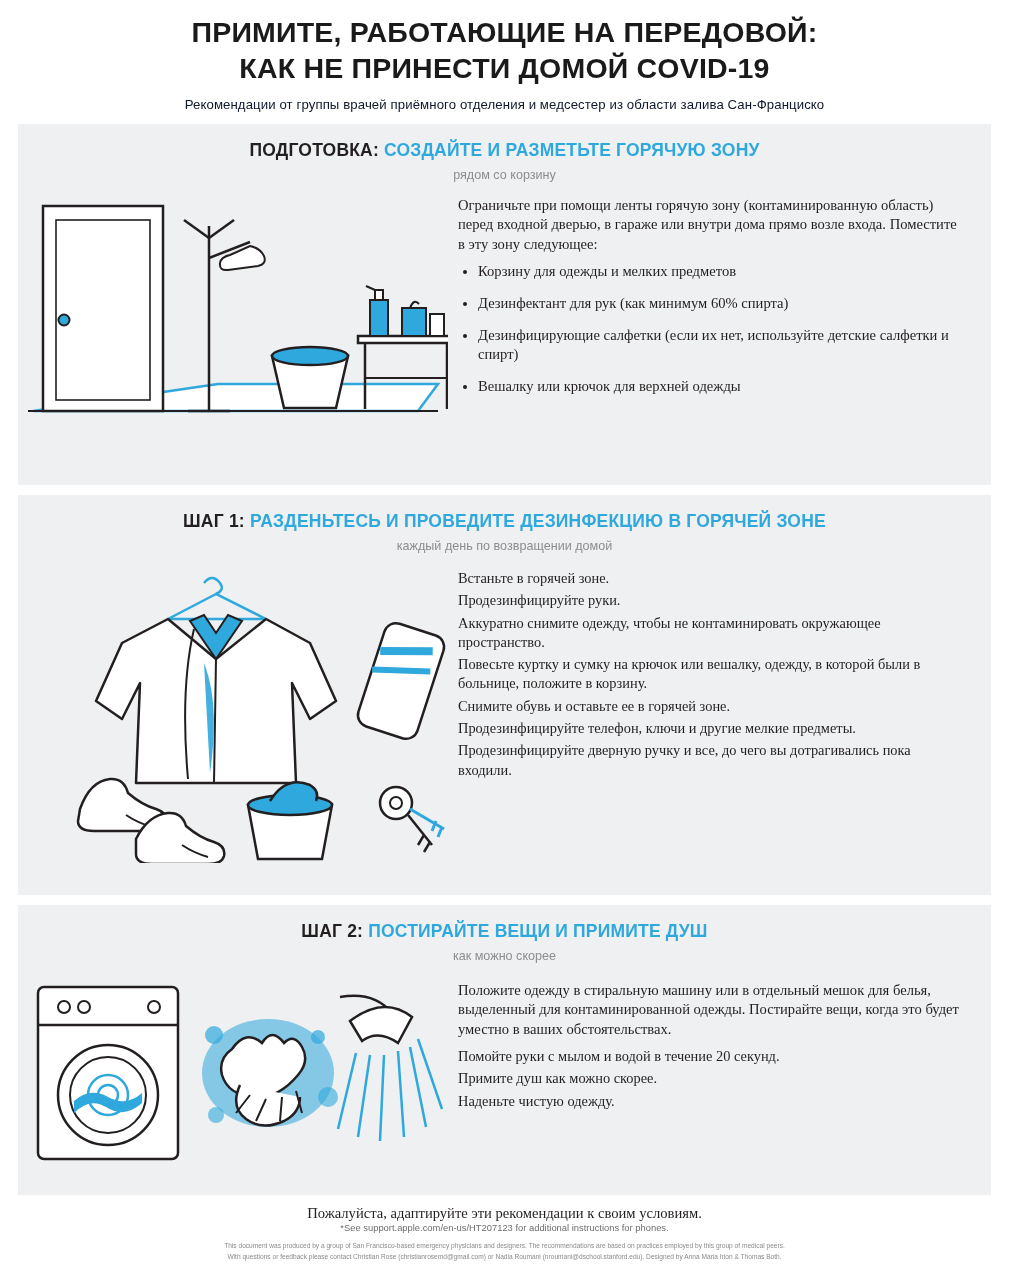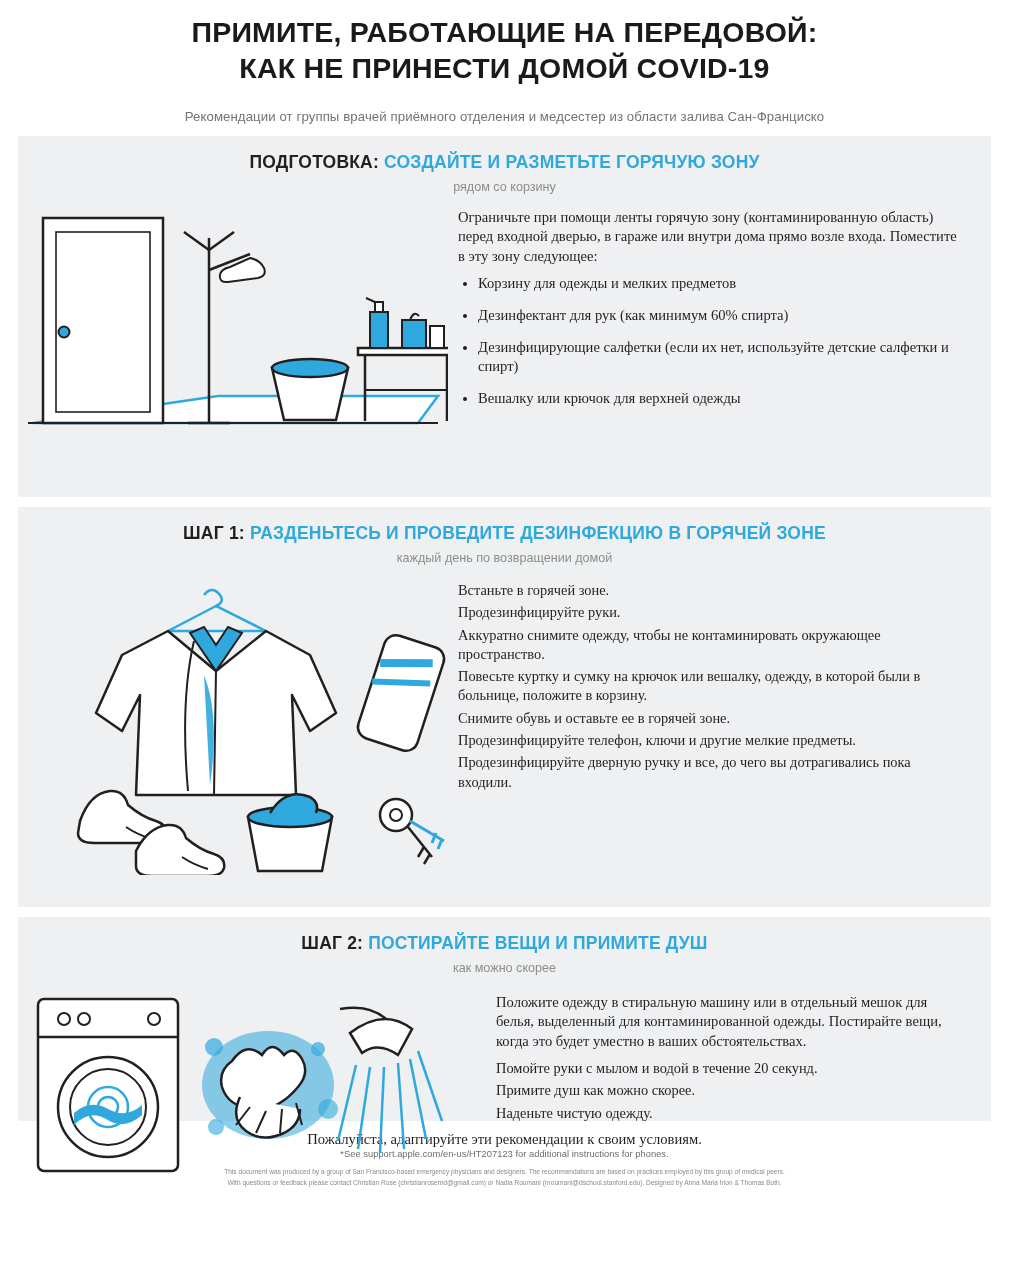--- a/index.html
+++ b/index.html
@@ -29,36 +29,36 @@
     padding: 14px 30px 0 30px;
   }
   .title-line {
     font-size: 28.5px;
     font-weight: bold;
     letter-spacing: 0.2px;
     line-height: 1.28;
     color: #1a1a1a;
   }
   .subtitle {
-    margin-top: 22px;
+    margin-top: 10px;
     font-size: 13.2px;
-    color: #737373;
+    color: #0f172a;
     letter-spacing: 0.1px;
   }
 
   
   .panel {
     background: #eef0f1;
     margin: 0 18px 10px 18px;
     position: relative;
     box-sizing: border-box;
   }
   .panel-prep { margin-top: 12px; height: 361px; }
   .panel-step1 { height: 400px; }
-  .panel-step2 { height: 204px; }
+  .panel-step2 { height: 290px; }
 
   .panel-heading {
     text-align: center;
     padding-top: 16px;
     font-size: 17.5px;
     font-weight: bold;
     letter-spacing: 0.2px;
   }
   .panel-heading .label { color: #231f20; }
   .panel-heading .accent { color: #2fa8dd; }
@@ -291,21 +291,21 @@
             <line x1="338" y1="76" x2="320" y2="152"></line>
             <line x1="352" y1="78" x2="340" y2="160"></line>
             <line x1="366" y1="78" x2="362" y2="164"></line>
             <line x1="380" y1="74" x2="386" y2="160"></line>
             <line x1="392" y1="70" x2="408" y2="150"></line>
             <line x1="400" y1="62" x2="424" y2="132"></line>
           </g>
         </svg>
       </div>
 
-      <div class="text-col" style="padding-top:4px;margin-left:38px;">
+      <div class="text-col" style="padding-top:4px;">
         <p class="para">Положите одежду в стиральную машину или в отдельный мешок для белья, выделенный для контаминированной одежды. Постирайте вещи, когда это будет уместно в ваших обстоятельствах.</p>
         <div class="lines">
           <p>Помойте руки с мылом и водой в течение 20 секунд.</p>
           <p>Примите душ как можно скорее.</p>
           <p>Наденьте чистую одежду.</p>
         </div>
       </div>
     </div>
   </div>
 

